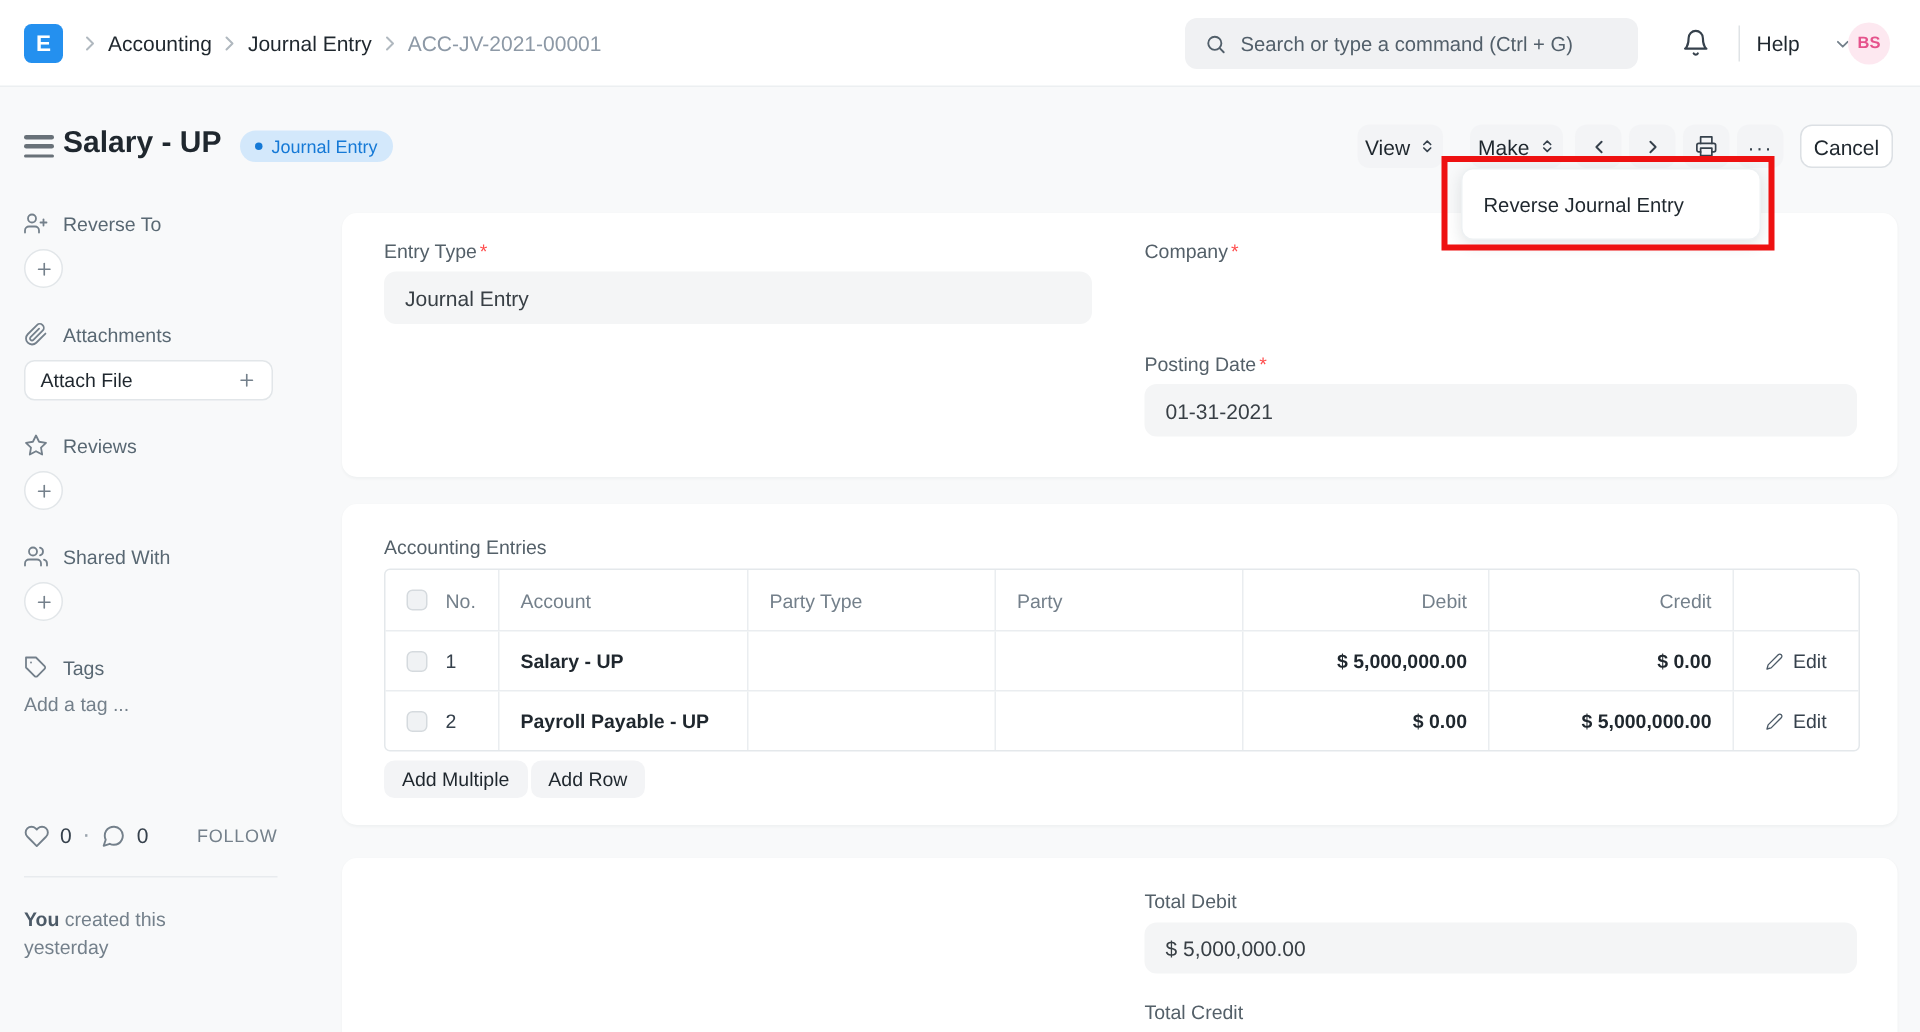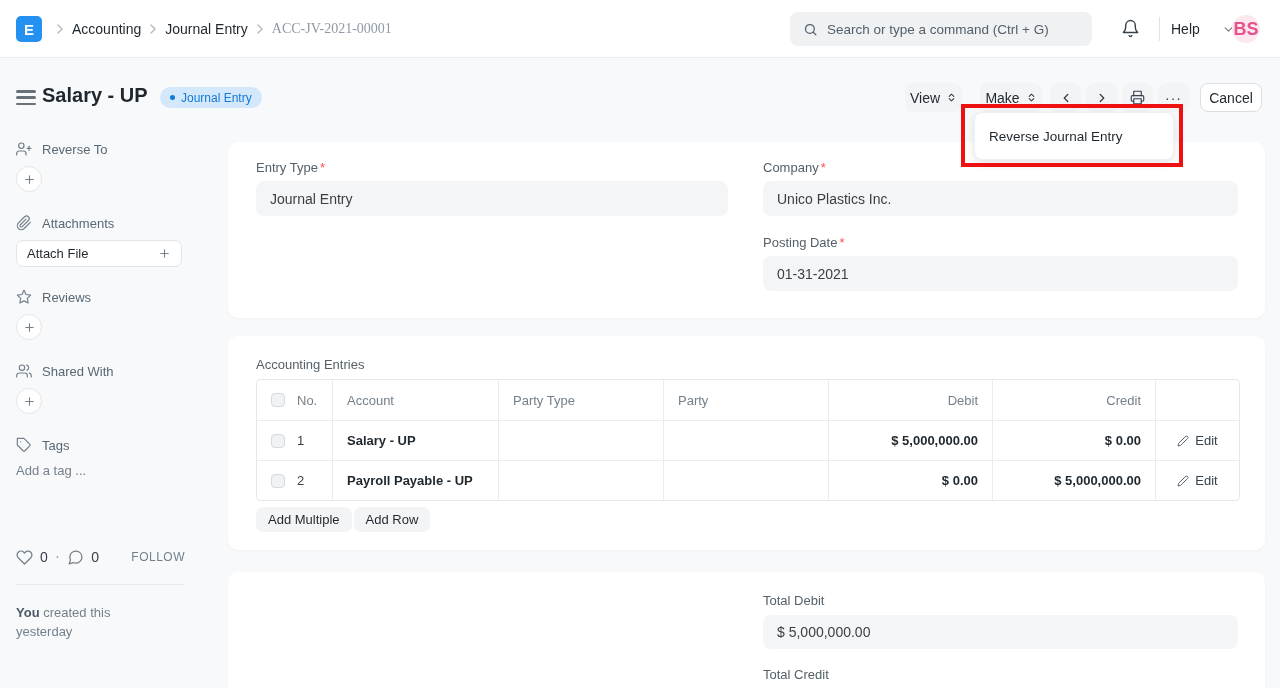--- a/index.html
+++ b/index.html
@@ -7,33 +7,33 @@
   .screen { position:relative; width:1280px; height:688px; overflow:hidden; background:#f8f9fa; }
 
   
   .navbar { position:absolute; top:0; left:0; width:1280px; height:58px; background:#fff;
             border-bottom:1px solid #eceff1; z-index:10; }
   .logo { position:absolute; left:16px; top:16px; width:26px; height:26px; border-radius:5px;
           background:#2490ef; color:#fff; font-weight:bold; font-size:15px;
           display:flex; align-items:center; justify-content:center; cursor:pointer; }
   .breadcrumb { position:absolute; left:52px; top:0; height:58px; display:flex; align-items:center; gap:4px; }
   .crumb { font-size:14px; font-weight:500; color:#1f272e; cursor:pointer; }
-  .crumb.muted { color:#8d99a6; font-weight:400;font-family:Liberation Serif, serif; }
+  .crumb.muted { color:#8d99a6; font-weight:400; }
   .sep-icon { color:#b0b8bf; display:flex; align-items:center; }
   .searchbar { position:absolute; left:790px; top:12px; width:302px; height:34px; background:#f0f1f3;
                border-radius:8px; display:flex; align-items:center; gap:9px; padding:0 13px;
                color:#525f6a; font-size:13.5px; cursor:text; }
   .searchbar svg { color:#525f6a; flex:none; }
   .bell { position:absolute; left:1121px; top:19px; color:#36414c; cursor:pointer; }
   .nav-divider { position:absolute; left:1159px; top:17px; width:1px; height:24px; background:#dfe3e6; }
   .help { position:absolute; left:1171px; top:0; height:58px; display:flex; align-items:center; gap:22px;
           font-size:14px; color:#1f272e; cursor:pointer; }
   .help svg { color:#74808b; }
   .avatar { position:absolute; left:1232px; top:15px; width:28px; height:28px; border-radius:50%;
-            background:#fde8f0; color:#e5538c; font-size:18px; font-weight:bold;
+            background:#fde8f0; color:#e5538c; font-size:11px; font-weight:bold;
             display:flex; align-items:center; justify-content:center; cursor:pointer; }
 
   
   .hamburger { position:absolute; left:16px; top:90px; width:20px; height:15px; cursor:pointer;
                display:flex; flex-direction:column; justify-content:space-between; }
   .hamburger i { display:block; height:2.5px; border-radius:2px; background:#687178; }
   .page-title { position:absolute; left:42px; top:84px; font-size:20px; font-weight:700; color:#1f272e; }
   .badge { position:absolute; left:160px; top:87px; height:21px; padding:0 10px; border-radius:11px;
            background:#d3e8fb; color:#1579d6; font-size:12px; display:flex; align-items:center; gap:6px; }
   .badge .dot { width:5px; height:5px; border-radius:50%; background:#1579d6; }
@@ -332,21 +332,20 @@
 
   <section class="card card1">
     <div class="flabel" style="left:28px;top:18px">
       <span>Entry Type</span><span class="req">*</span>
     </div>
     <div class="field" style="left:28px;top:39px;width:472px">Journal Entry</div>
 
     <div class="flabel" style="left:535px;top:18px">
       <span>Company</span><span class="req">*</span>
     </div>
-    <div class="field" style="left:535px;top:39px;width:475px">Unico Plastics Inc.</div>
 
     <div class="flabel" style="left:535px;top:93px">
       <span>Posting Date</span><span class="req">*</span>
     </div>
     <div class="field" style="left:535px;top:114px;width:475px">01-31-2021</div>
   </section>
 
   <section class="card card2">
     <div class="section-label">Accounting Entries</div>
 

